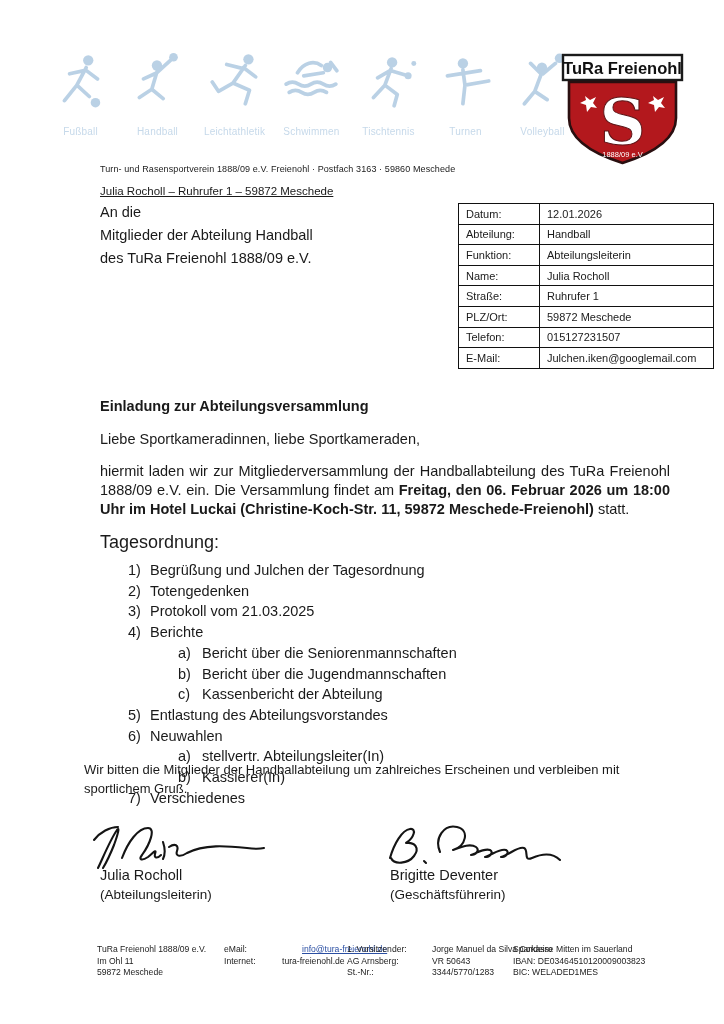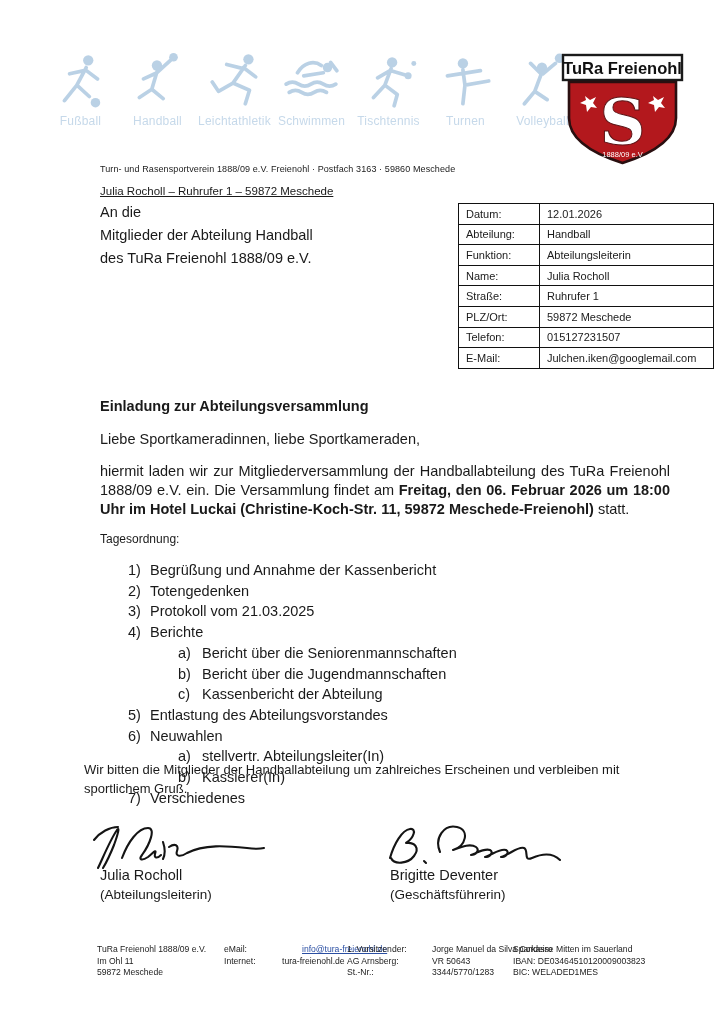--- a/index.html
+++ b/index.html
@@ -5,40 +5,40 @@
   * { margin:0; padding:0; box-sizing:border-box; }
   body { background:#888; font-family:"Liberation Sans","DejaVu Sans",sans-serif; }
   .page { position:relative; width:724px; height:1024px; background:#ffffff; margin:0 auto; overflow:hidden; color:#1a1a1a; }
 
   
   .sports-row { position:absolute; left:42px; top:50px; width:540px; display:flex; }
   .sport { width:77px; text-align:center; }
   .sport svg { display:block; margin:0 auto; opacity:.8; }
   .pict { stroke:#aac6df; fill:none; stroke-width:3.6; stroke-linecap:round; stroke-linejoin:round; }
   .pict-fill { fill:#aac6df; stroke:none; }
-  .sport-label { margin-top:2px; font-size:12px; color:#c6d9ea; letter-spacing:.2px; }
+  .sport-label { margin-top:14px; font-size:10px; color:#c6d9ea; letter-spacing:.2px; }
 
   
   .logo { position:absolute; left:557px; top:52px; width:131px; height:116px; }
 
   
   .addr-small { position:absolute; left:100px; top:164px; font-size:9px; color:#222; letter-spacing:.1px; }
   .sender-line { position:absolute; left:100px; top:185px; font-size:11.5px; text-decoration:underline; }
   .recipient { position:absolute; left:100px; top:201px; font-size:14.5px; line-height:23px; }
 
   
   .info-table { position:absolute; left:458px; top:203px; width:256px; border-collapse:collapse; }
   .info-table td { border:1.6px solid #111; font-size:11px; height:20.6px; padding:0 0 0 7px; vertical-align:middle; }
   .info-table td.lbl { width:81px; }
 
   
   .subject { position:absolute; left:100px; top:398px; font-size:14.5px; font-weight:bold; }
   .salutation { position:absolute; left:100px; top:431px; font-size:14.5px; }
   .para { position:absolute; left:100px; top:462px; width:570px; font-size:14.5px; line-height:18.8px; text-align:justify; }
-  .agenda-title { position:absolute; left:100px; top:532px; font-size:12px; }
+  .agenda-title { position:absolute; left:100px; top:532px; font-size:18px; }
   .agenda { position:absolute; left:100px; top:560px; font-size:14.5px; }
   .agenda-row { line-height:20.7px; display:flex; }
   .agenda-row .mk { display:inline-block; }
   .agenda-row.lvl1 .mk { margin-left:28px; width:22px; }
   .agenda-row.lvl2 .mk { margin-left:78px; width:24px; }
   .closing { position:absolute; left:84px; top:760px; width:570px; font-size:13px; line-height:19px; }
 
   
   .sig-script { position:absolute; }
   .sig-script path { stroke:#141414; stroke-width:2.1; fill:none; stroke-linecap:round; stroke-linejoin:round; }
@@ -178,21 +178,21 @@
   </table>
 
   <div class="subject">Einladung zur Abteilungsversammlung</div>
   <div class="salutation">Liebe Sportkameradinnen, liebe Sportkameraden,</div>
   <div class="para"><span>hiermit laden wir zur Mitgliederversammlung der Handballabteilung des TuRa Freienohl 1888/09 e.V. ein. Die Versammlung findet am </span><b>Freitag, den 06. Februar 2026 um 18:00 Uhr im Hotel Luckai (Christine-Koch-Str. 11, 59872 Meschede-Freienohl)</b><span> statt.</span></div>
 
   <div class="agenda-title">Tagesordnung:</div>
   <div class="agenda">
     <div class="agenda-row lvl1">
         <span class="mk">1)</span>
-        <span>Begrüßung und Annahme der Kassenbericht</span>
+        <span>Begrüßung und Julchen der Tagesordnung</span>
       </div>
     <div class="agenda-row lvl1">
         <span class="mk">2)</span>
         <span>Totengedenken</span>
       </div>
     <div class="agenda-row lvl1">
         <span class="mk">3)</span>
         <span>Protokoll vom 21.03.2025</span>
       </div>
     <div class="agenda-row lvl1">

